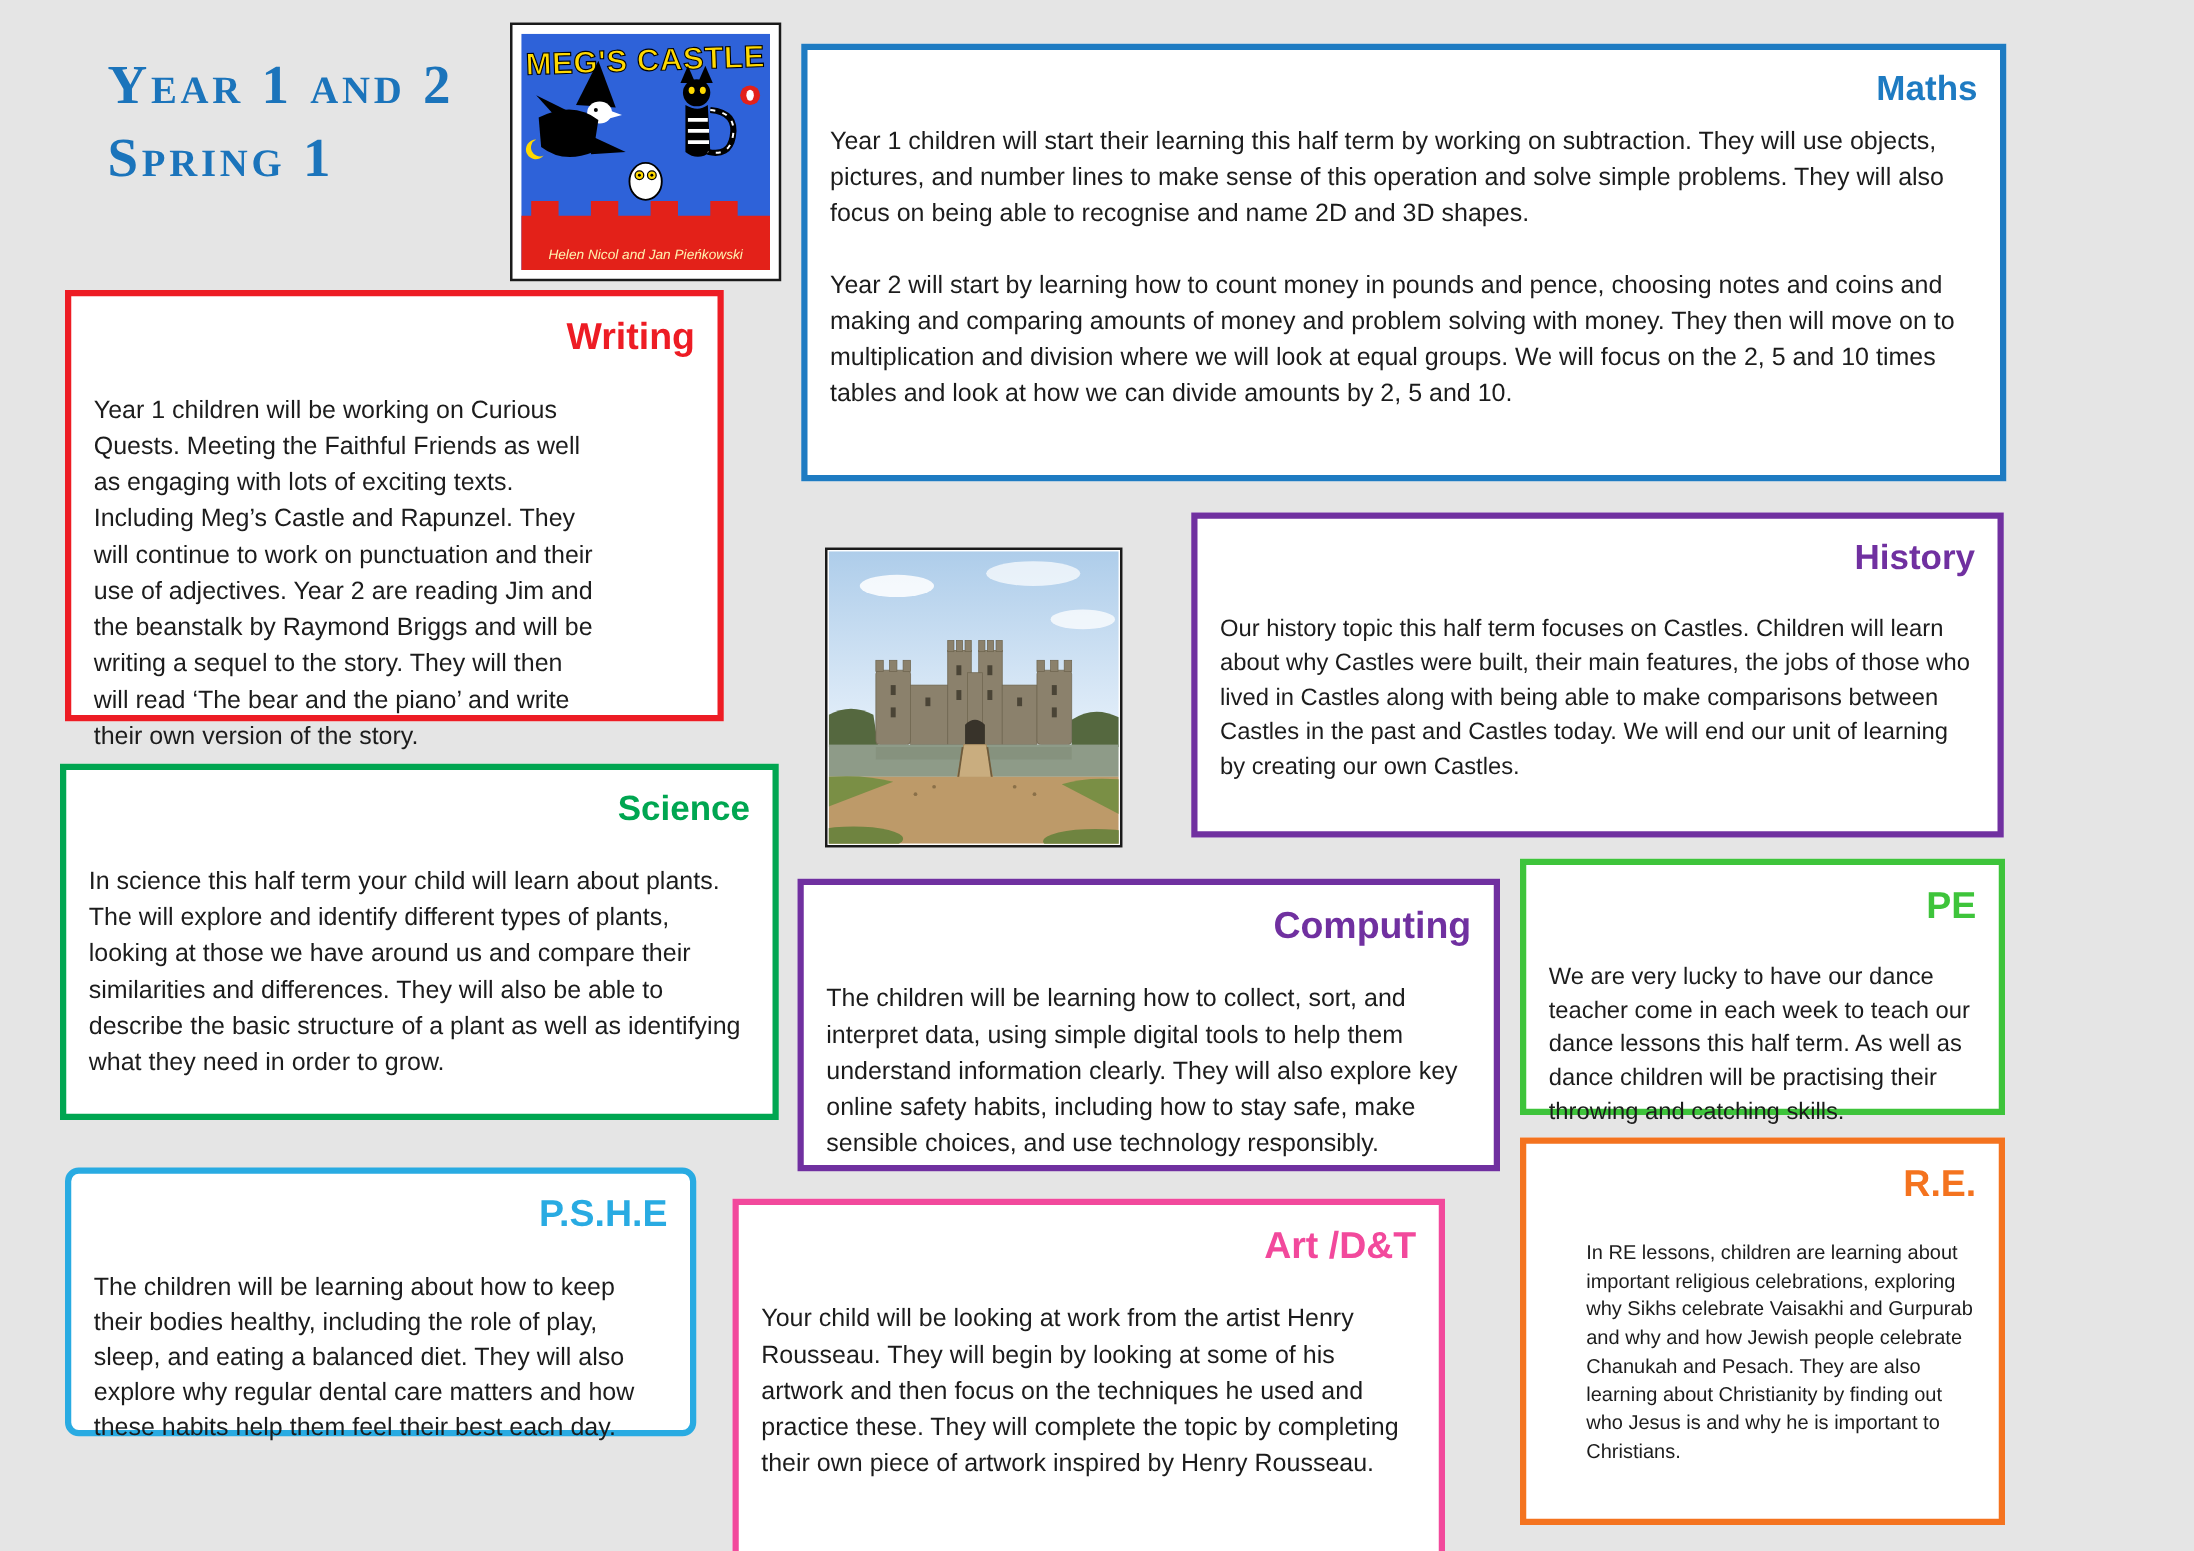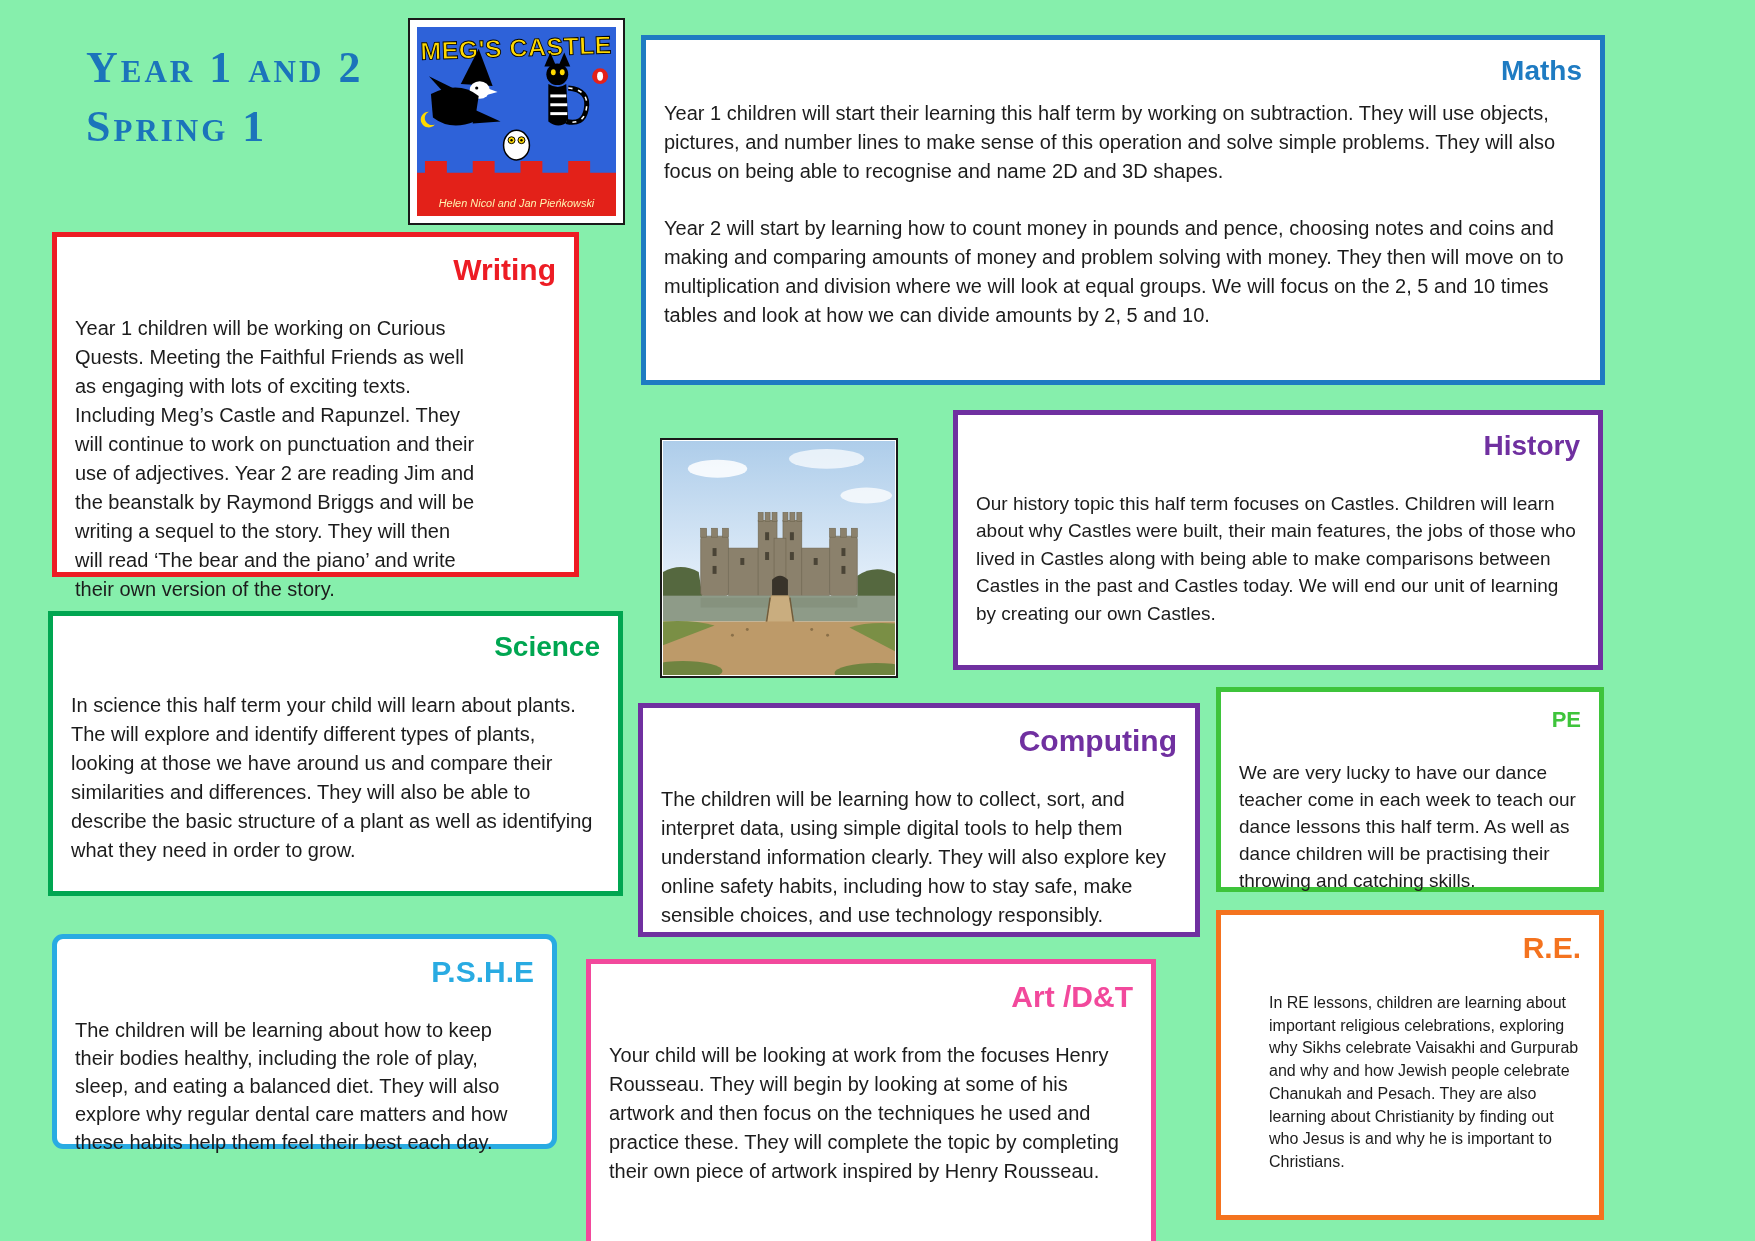--- a/index.html
+++ b/index.html
@@ -3,21 +3,21 @@
 <meta charset="utf-8">
 <style>
   * { margin: 0; padding: 0; box-sizing: border-box; }
   html, body { background: #ffffff; }
   body { font-family: "Liberation Sans", sans-serif; color: #1c1c1c; }
 
   .page {
     position: relative;
     width: 1755px;
     height: 1241px;
-    background: #86efac;
+    background: #e5e5e5;
     overflow: hidden;
   }
 
   .page-title {
     position: absolute;
     left: 86px;
     top: 38px;
     font-family: "Liberation Serif", serif;
     font-weight: bold;
     font-variant: small-caps;
@@ -75,21 +75,21 @@
   .box-maths     { left: 641px;  top: 35px;  width: 964px; height: 350px; }
   .box-writing   { left: 52px;   top: 232px; width: 527px; height: 345px; }
   .box-writing .box-title { font-size: 30px; }
   .box-writing p { padding-right: 80px; }
   .box-history   { left: 953px;  top: 410px; width: 650px; height: 260px; }
   .box-history p { font-size: 19px; }
   .box-science   { left: 48px;   top: 611px; width: 575px; height: 285px; }
   .box-computing { left: 638px;  top: 703px; width: 562px; height: 234px; }
   .box-computing .box-title { font-size: 30px; }
   .box-pe        { left: 1216px; top: 687px; width: 388px; height: 205px; }
-  .box-pe .box-title { font-size: 22px; margin-bottom: 8px; }
+  .box-pe .box-title { font-size: 30px; margin-bottom: 8px; }
   .box-pe p { font-size: 19px; line-height: 1.42; }
   .box-re        { left: 1216px; top: 910px; width: 388px; height: 310px; }
   .box-re .box-title { font-size: 30px; }
   .box-re p { font-size: 16px; line-height: 1.42; }
   .box-pshe      { left: 52px;   top: 934px; width: 505px; height: 215px; }
   .box-pshe .box-title { font-size: 30px; margin-bottom: 8px; }
   .box-pshe p { line-height: 1.4; }
   .box-art       { left: 586px;  top: 959px; width: 570px; height: 312px; }
   .box-art .box-title { font-size: 30px; }
 </style>
@@ -248,21 +248,21 @@
     <p>We are very lucky to have our dance teacher come in each week to teach our dance lessons this half term. As well as dance children will be practising their throwing and catching skills.</p>
   </section>
 
   <section class="box box-pshe" style="border-color: rgb(41, 171, 226); border-radius: 11px;">
     <h2 class="box-title" style="color: rgb(41, 171, 226);">P.S.H.E</h2>
     <p>The children will be learning about how to keep their bodies healthy, including the role of play, sleep, and eating a balanced diet. They will also explore why regular dental care matters and how these habits help them feel their best each day.</p>
   </section>
 
   <section class="box box-art" style="border-color: rgb(242, 73, 156);">
     <h2 class="box-title" style="color: rgb(242, 73, 156);">Art /D&amp;T</h2>
-    <p>Your child will be looking at work from the focuses Henry Rousseau. They will begin by looking at some of his artwork and then focus on the techniques he used and practice these. They will complete the topic by completing their own piece of artwork inspired by Henry Rousseau.</p>
+    <p>Your child will be looking at work from the artist Henry Rousseau. They will begin by looking at some of his artwork and then focus on the techniques he used and practice these. They will complete the topic by completing their own piece of artwork inspired by Henry Rousseau.</p>
   </section>
 
   <section class="box box-re" style="border-color: rgb(244, 115, 31); padding-left: 48px;">
     <h2 class="box-title" style="color: rgb(244, 115, 31);">R.E.</h2>
     <p>In RE lessons, children are learning about important religious celebrations, exploring why Sikhs celebrate Vaisakhi and Gurpurab and why and how Jewish people celebrate Chanukah and Pesach. They are also learning about Christianity by finding out who Jesus is and why he is important to Christians.</p>
   </section>
 
 </div>
 
 </body></html>

